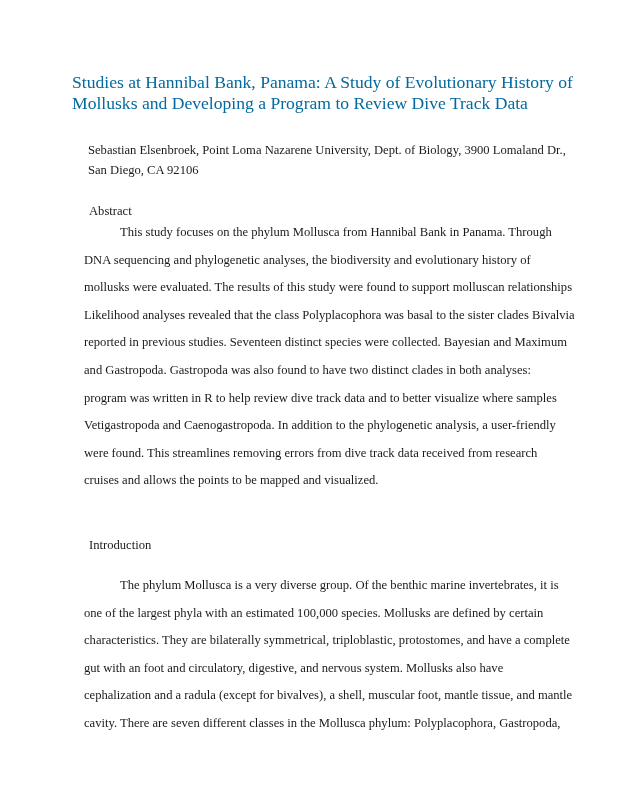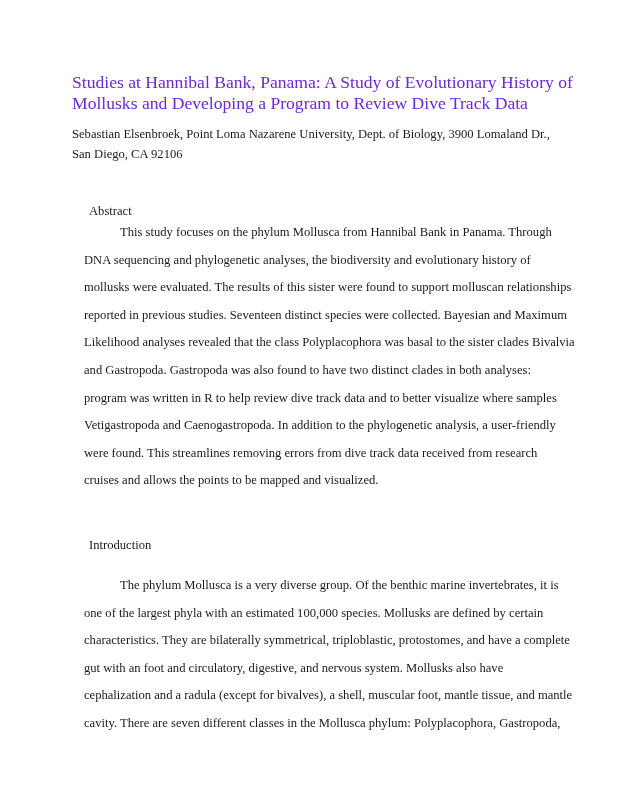--- a/index.html
+++ b/index.html
@@ -23,31 +23,31 @@
     }
     .title {
       position: absolute;
       left: 0;
       top: 72px;
       width: 500px;
       font-size: 17.6px;
       line-height: 21px;
       margin: 0;
       font-weight: normal;
-      color: #6d28d9;
+      color: #0369a1;
     }
     .title span { display: block; white-space: nowrap; }
     .author {
       position: absolute;
       left: 0;
       top: 124px;
       width: 500px;
       font-size: 12.6px;
       line-height: 20px;
-      margin: 0;
+      margin: 16px;
     }
     .author span { display: block; white-space: nowrap; }
     .heading {
       position: absolute;
       left: 0;
       font-size: 12.6px;
       line-height: 16px;
       margin: 17px;
       font-weight: normal;
     }
@@ -81,23 +81,23 @@
   <div class="author">
     <span>Sebastian Elsenbroek, Point Loma Nazarene University, Dept. of Biology, 3900 Lomaland Dr.,</span>
     <span>San Diego, CA 92106</span>
   </div>
 
   <h2 class="heading" style="top:186px;">Abstract</h2>
 
   <div class="para" style="top:212px;">
     <span class="line indent">This study focuses on the phylum Mollusca from Hannibal Bank in Panama. Through</span>
     <span class="line">DNA sequencing and phylogenetic analyses, the biodiversity and evolutionary history of</span>
-    <span class="line">mollusks were evaluated. The results of this sister were found to support molluscan relationships</span>
+    <span class="line">mollusks were evaluated. The results of this study were found to support molluscan relationships</span>
+    <span class="line">Likelihood analyses revealed that the class Polyplacophora was basal to the sister clades Bivalvia</span>
     <span class="line">reported in previous studies. Seventeen distinct species were collected. Bayesian and Maximum</span>
-    <span class="line">Likelihood analyses revealed that the class Polyplacophora was basal to the sister clades Bivalvia</span>
     <span class="line">and Gastropoda. Gastropoda was also found to have two distinct clades in both analyses:</span>
     <span class="line">program was written in R to help review dive track data and to better visualize where samples</span>
     <span class="line">Vetigastropoda and Caenogastropoda. In addition to the phylogenetic analysis, a user-friendly</span>
     <span class="line">were found. This streamlines removing errors from dive track data received from research</span>
     <span class="line">cruises and allows the points to be mapped and visualized.</span>
   </div>
 
   <h2 class="heading" style="top:520px;text-align:center;">Introduction</h2>
 
   <div class="para" style="top:565px;">

